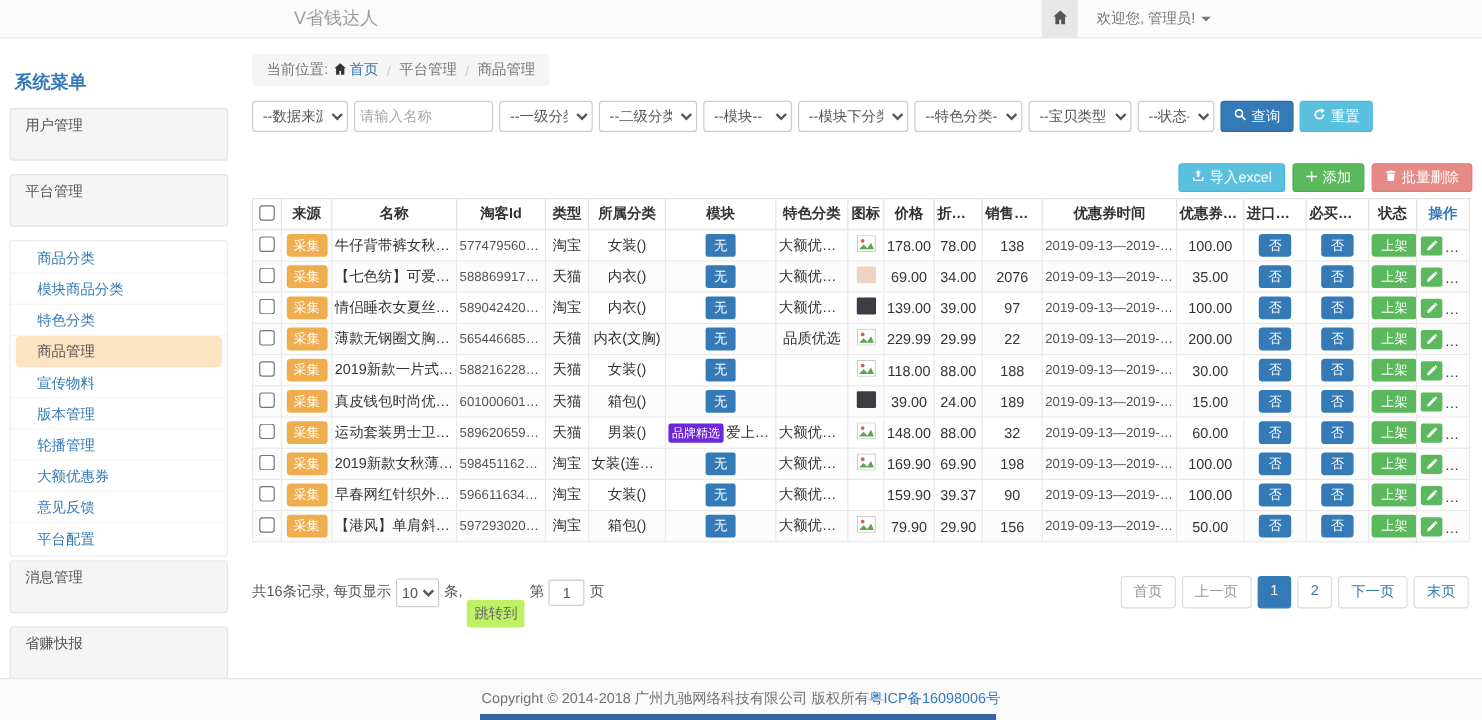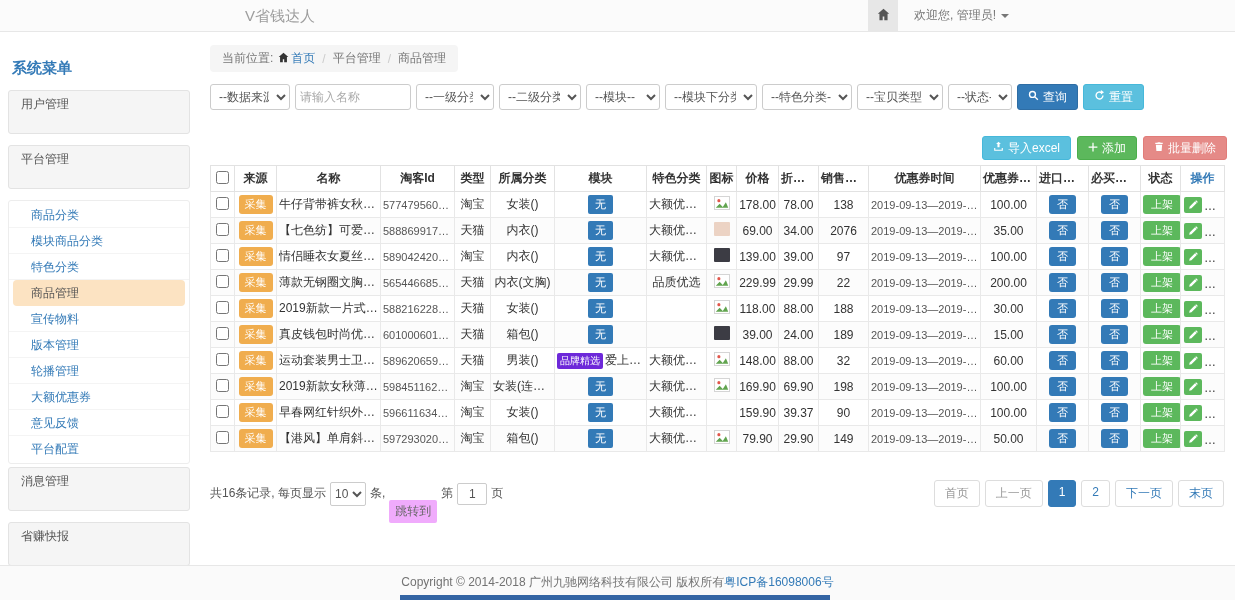--- a/index.html
+++ b/index.html
@@ -53,21 +53,21 @@
   .btn-status { background:#5cb85c; color:#fff; border-radius:3px; padding:2px 8px; font-size:11px; display:inline-block; cursor:pointer; }
   .op-btn { width:18px; height:16px; border-radius:2px; display:inline-flex; align-items:center; justify-content:center; cursor:pointer; margin:0 1px; }
   .op-edit { background:#5cb85c; }
   .op-del { background:#d9534f; }
   .thumb-pink { width:16px; height:14px; background:#ecd3c4; display:inline-block; border-radius:1px; }
   .thumb-dark { width:16px; height:14px; background:#3c3c44; display:inline-block; border-radius:1px; }
   
   .pg-row { margin-top:12px; width:1014px; display:flex; align-items:center; justify-content:space-between; color:#555; }
   .pg-left { display:flex; align-items:center; gap:4px; }
   .pp-select { height:24px; border:1px solid #ccc; border-radius:2px; font-size:12px; color:#555; background:#fff; }
-  .jump-btn { background:#f0abfc; color:#666; padding:3px 6px; border-radius:2px; cursor:pointer;margin-top:36px; }
+  .jump-btn { background:#bef264; color:#666; padding:3px 6px; border-radius:2px; cursor:pointer;margin-top:36px; }
   .jump-input { width:30px; height:22px; border:1px solid #ccc; border-radius:2px; text-align:center; font-size:12px; color:#555; }
   .pager { display:flex; gap:5px; }
   .pg-btn { min-width:16px; padding:4px 10px; border:1px solid #ddd; border-radius:3px; background:#fff; color:#337ab7; text-align:center; cursor:pointer; }
   .pg-btn.muted { color:#999; }
   .pg-btn.active { background:#337ab7; border-color:#337ab7; color:#fff; }
   
   .footer { position:absolute; left:0; right:0; top:565px; height:35px; background:#fafafa; border-top:1px solid #e7e7e7; text-align:center; line-height:33px; color:#737373; z-index:5; }
   .icp { color:#337ab7; cursor:pointer; }
   .bottom-bar { position:absolute; left:400px; bottom:0; width:430px; height:5px; background:#3465a4; z-index:6; }
 </style>
@@ -508,21 +508,21 @@
             <td>箱包()</td>
             <td><span class="badge-none">无</span></td>
             <td>大额优惠券</td>
             <td><span><svg width="16" height="14" viewBox="0 0 20 18">
                   <rect x="0.5" y="0.5" width="19" height="17" fill="#fff" stroke="#c9c9c9"></rect>
                   <circle cx="6" cy="6" r="2" fill="#e2574c"></circle>
                   <path d="M2 15l5-5 4 4 4-6 3 7z" fill="#61a44f"></path>
                 </svg></span></td>
             <td>79.90</td>
             <td>29.90</td>
-            <td>149</td>
+            <td>156</td>
             <td class="num">2019-09-13—2019-09-18</td>
             <td>50.00</td>
             <td><span class="btn-flag">否</span></td>
             <td><span class="btn-flag">否</span></td>
             <td><span class="btn-status">上架</span></td>
             <td><span class="op-btn op-edit">
                 <svg width="10" height="10" viewBox="0 0 16 16" fill="#fff">
                   <path d="M11.2 2l2.8 2.8L5.5 13.3l-3.6.8.8-3.6zM13 .2L15.8 3l-1.3 1.3-2.8-2.8z"></path>
                 </svg>
               </span><span class="op-btn op-del">

